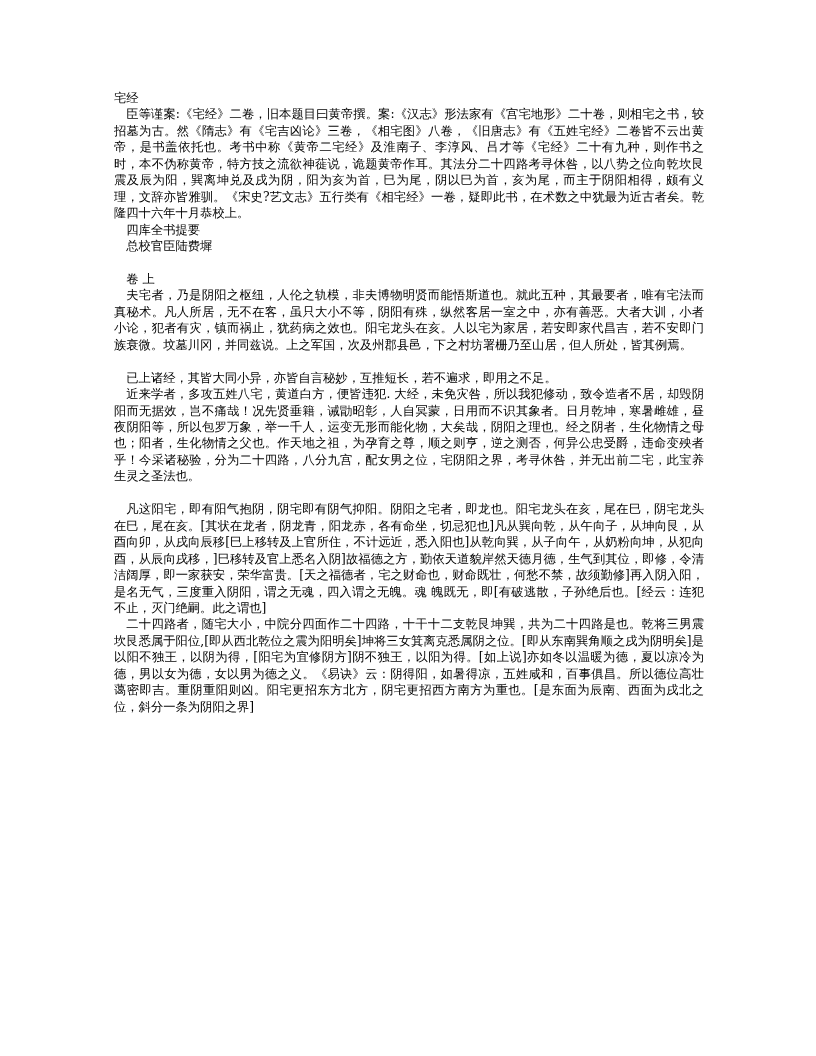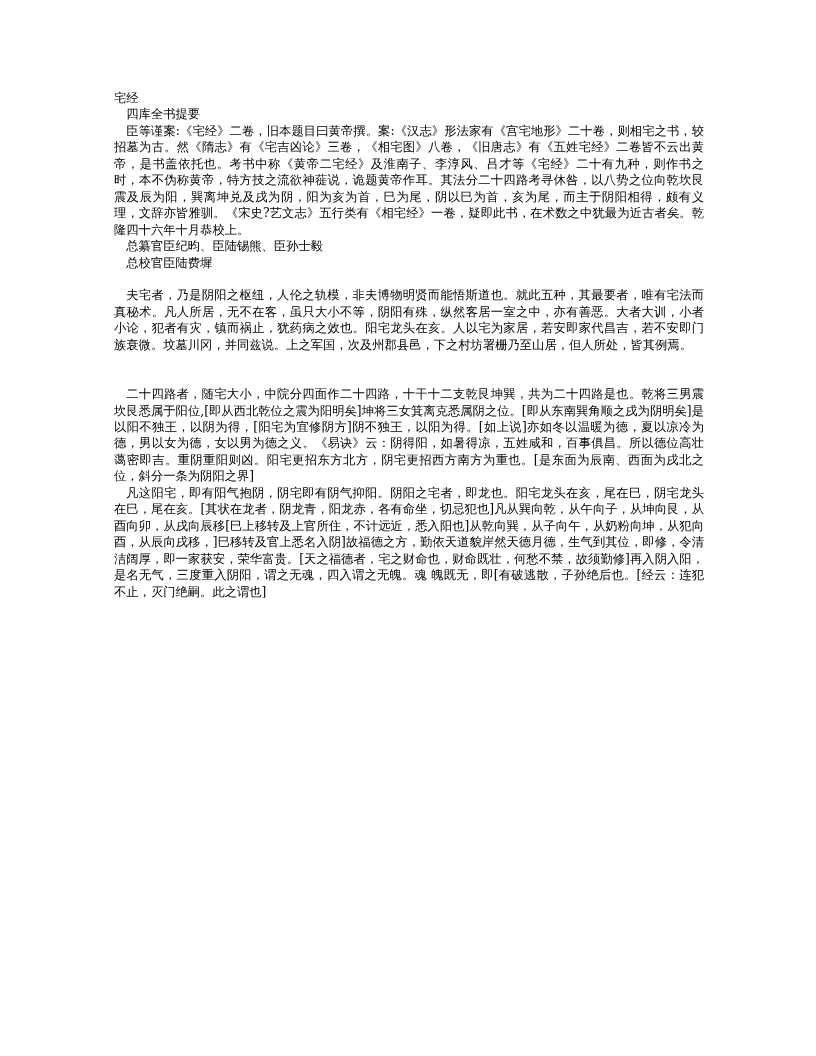--- a/index.html
+++ b/index.html
@@ -45,38 +45,40 @@
   }
 </style>
 </head>
 <body>
 
 <div class="page">
   <div class="doc-body">
 
     <p class="para indent-0">宅经</p>
 
+    <p class="para indent-1">臣等谨案:《宅经》二卷，旧本题目曰黄帝撰。案:《汉志》形法家有《宫宅地形》二十卷，则相宅之书，较招墓为古。然《隋志》有《宅吉凶论》三卷，《相宅图》八卷，《旧唐志》有《五姓宅经》二卷皆不云出黄帝，是书盖依托也。考书中称《黄帝二宅经》及淮南子、李淳风、吕才等《宅经》二十有九种，则作书之时，本不伪称黄帝，特方技之流欲神蓰说，诡题黄帝作耳。其法分二十四路考寻休咎，以八势之位向乾坎艮震及辰为阳，巽离坤兑及戌为阴，阳为亥为首，巳为尾，阴以巳为首，亥为尾，而主于阴阳相得，颇有义理，文辞亦皆雅驯。《宋史?艺文志》五行类有《相宅经》一卷，疑即此书，在术数之中犹最为近古者矣。乾隆四十六年十月恭校上。</p>
+
     <p class="para indent-1">四库全书提要</p>
 
-    <p class="para indent-1">臣等谨案:《宅经》二卷，旧本题目曰黄帝撰。案:《汉志》形法家有《宫宅地形》二十卷，则相宅之书，较招墓为古。然《隋志》有《宅吉凶论》三卷，《相宅图》八卷，《旧唐志》有《五姓宅经》二卷皆不云出黄帝，是书盖依托也。考书中称《黄帝二宅经》及淮南子、李淳风、吕才等《宅经》二十有九种，则作书之时，本不伪称黄帝，特方技之流欲神蓰说，诡题黄帝作耳。其法分二十四路考寻休咎，以八势之位向乾坎艮震及辰为阳，巽离坤兑及戌为阴，阳为亥为首，巳为尾，阴以巳为首，亥为尾，而主于阴阳相得，颇有义理，文辞亦皆雅驯。《宋史?艺文志》五行类有《相宅经》一卷，疑即此书，在术数之中犹最为近古者矣。乾隆四十六年十月恭校上。</p>
-
-    <p class="para indent-1">总纂官臣纪昀、臣陆锡熊、臣孙士毅</p>
 
     <p class="para indent-1">总校官臣陆费墀</p>
 
     <div class="spacer"></div>
 
+    <p class="para indent-1">卷 上</p>
 
     <p class="para indent-1">夫宅者，乃是阴阳之枢纽，人伦之轨模，非夫博物明贤而能悟斯道也。就此五种，其最要者，唯有宅法而真秘术。凡人所居，无不在客，虽只大小不等，阴阳有殊，纵然客居一室之中，亦有善恶。大者大训，小者小论，犯者有灾，镇而祸止，犹药病之效也。阳宅龙头在亥。人以宅为家居，若安即家代昌吉，若不安即门族衰微。坟墓川冈，并同兹说。上之军国，次及州郡县邑，下之村坊署栅乃至山居，但人所处，皆其例焉。</p>
 
     <div class="spacer"></div>
 
 
+    <p class="para indent-1">已上诸经，其皆大同小异，亦皆自言秘妙，互推短长，若不遍求，即用之不足。</p>
 
+    <p class="para indent-1">近来学者，多攻五姓八宅，黄道白方，便皆违犯. 大经，未免灾咎，所以我犯修动，致令造者不居，却毁阴阳而无据效，岂不痛哉！况先贤垂籍，诫勖昭彰，人自冥蒙，日用而不识其象者。日月乾坤，寒暑雌雄，昼夜阴阳等，所以包罗万象，举一千人，运变无形而能化物，大矣哉，阴阳之理也。经之阴者，生化物情之母也；阳者，生化物情之父也。作天地之祖，为孕育之尊，顺之则亨，逆之测否，何异公忠受爵，违命变殃者乎！今采诸秘验，分为二十四路，八分九宫，配女男之位，宅阴阳之界，考寻休咎，并无出前二宅，此宝养生灵之圣法也。</p>
 
     <div class="spacer"></div>
 
+    <p class="para indent-1">凡这阳宅，即有阳气抱阴，阴宅即有阴气抑阳。阴阳之宅者，即龙也。阳宅龙头在亥，尾在巳，阴宅龙头在巳，尾在亥。[其状在龙者，阴龙青，阳龙赤，各有命坐，切忌犯也]凡从巽向乾，从午向子，从坤向艮，从酉向卯，从戌向辰移[巳上移转及上官所住，不计远近，悉入阳也]从乾向巽，从子向午，从奶粉向坤，从犯向酉，从辰向戌移，]巳移转及官上悉名入阴]故福德之方，勤依天道貌岸然天德月德，生气到其位，即修，令清洁阔厚，即一家获安，荣华富贵。[天之福德者，宅之财命也，财命既壮，何愁不禁，故须勤修]再入阴入阳，是名无气，三度重入阴阳，谓之无魂，四入谓之无魄。魂 魄既无，即[有破逃散，子孙绝后也。[经云：连犯不止，灭门绝嗣。此之谓也]</p>
+
     <p class="para indent-1">二十四路者，随宅大小，中院分四面作二十四路，十干十二支乾艮坤巽，共为二十四路是也。乾将三男震坎艮悉属于阳位,[即从西北乾位之震为阳明矣]坤将三女箕离克悉属阴之位。[即从东南巽角顺之戌为阴明矣]是以阳不独王，以阴为得，[阳宅为宜修阴方]阴不独王，以阳为得。[如上说]亦如冬以温暖为德，夏以凉冷为德，男以女为德，女以男为德之义。《易诀》云：阴得阳，如暑得凉，五姓咸和，百事俱昌。所以德位高壮蔼密即吉。重阴重阳则凶。阳宅更招东方北方，阴宅更招西方南方为重也。[是东面为辰南、西面为戌北之位，斜分一条为阴阳之界]</p>
-
-    <p class="para indent-1">凡这阳宅，即有阳气抱阴，阴宅即有阴气抑阳。阴阳之宅者，即龙也。阳宅龙头在亥，尾在巳，阴宅龙头在巳，尾在亥。[其状在龙者，阴龙青，阳龙赤，各有命坐，切忌犯也]凡从巽向乾，从午向子，从坤向艮，从酉向卯，从戌向辰移[巳上移转及上官所住，不计远近，悉入阳也]从乾向巽，从子向午，从奶粉向坤，从犯向酉，从辰向戌移，]巳移转及官上悉名入阴]故福德之方，勤依天道貌岸然天德月德，生气到其位，即修，令清洁阔厚，即一家获安，荣华富贵。[天之福德者，宅之财命也，财命既壮，何愁不禁，故须勤修]再入阴入阳，是名无气，三度重入阴阳，谓之无魂，四入谓之无魄。魂 魄既无，即[有破逃散，子孙绝后也。[经云：连犯不止，灭门绝嗣。此之谓也]</p>
 
   </div>
 </div>
 
 </body></html>

